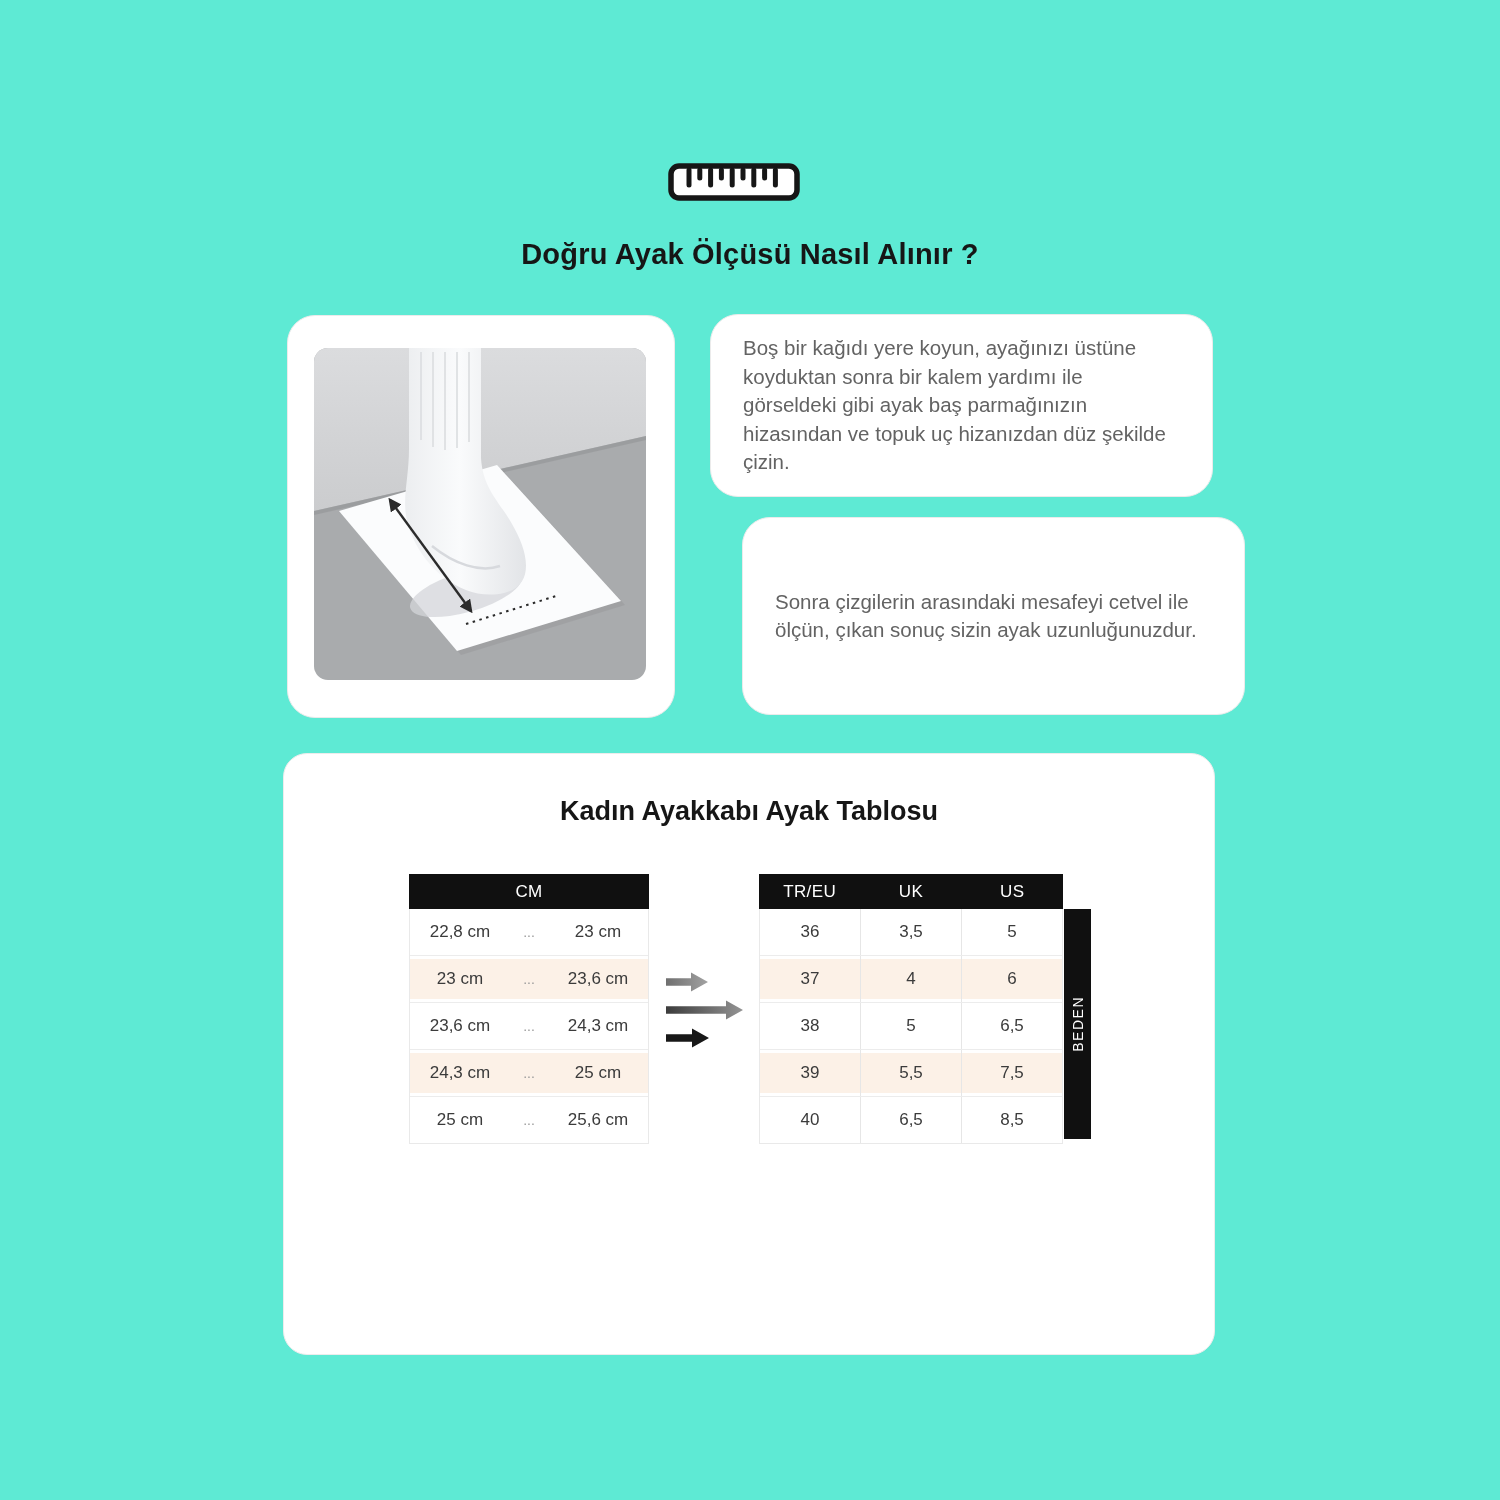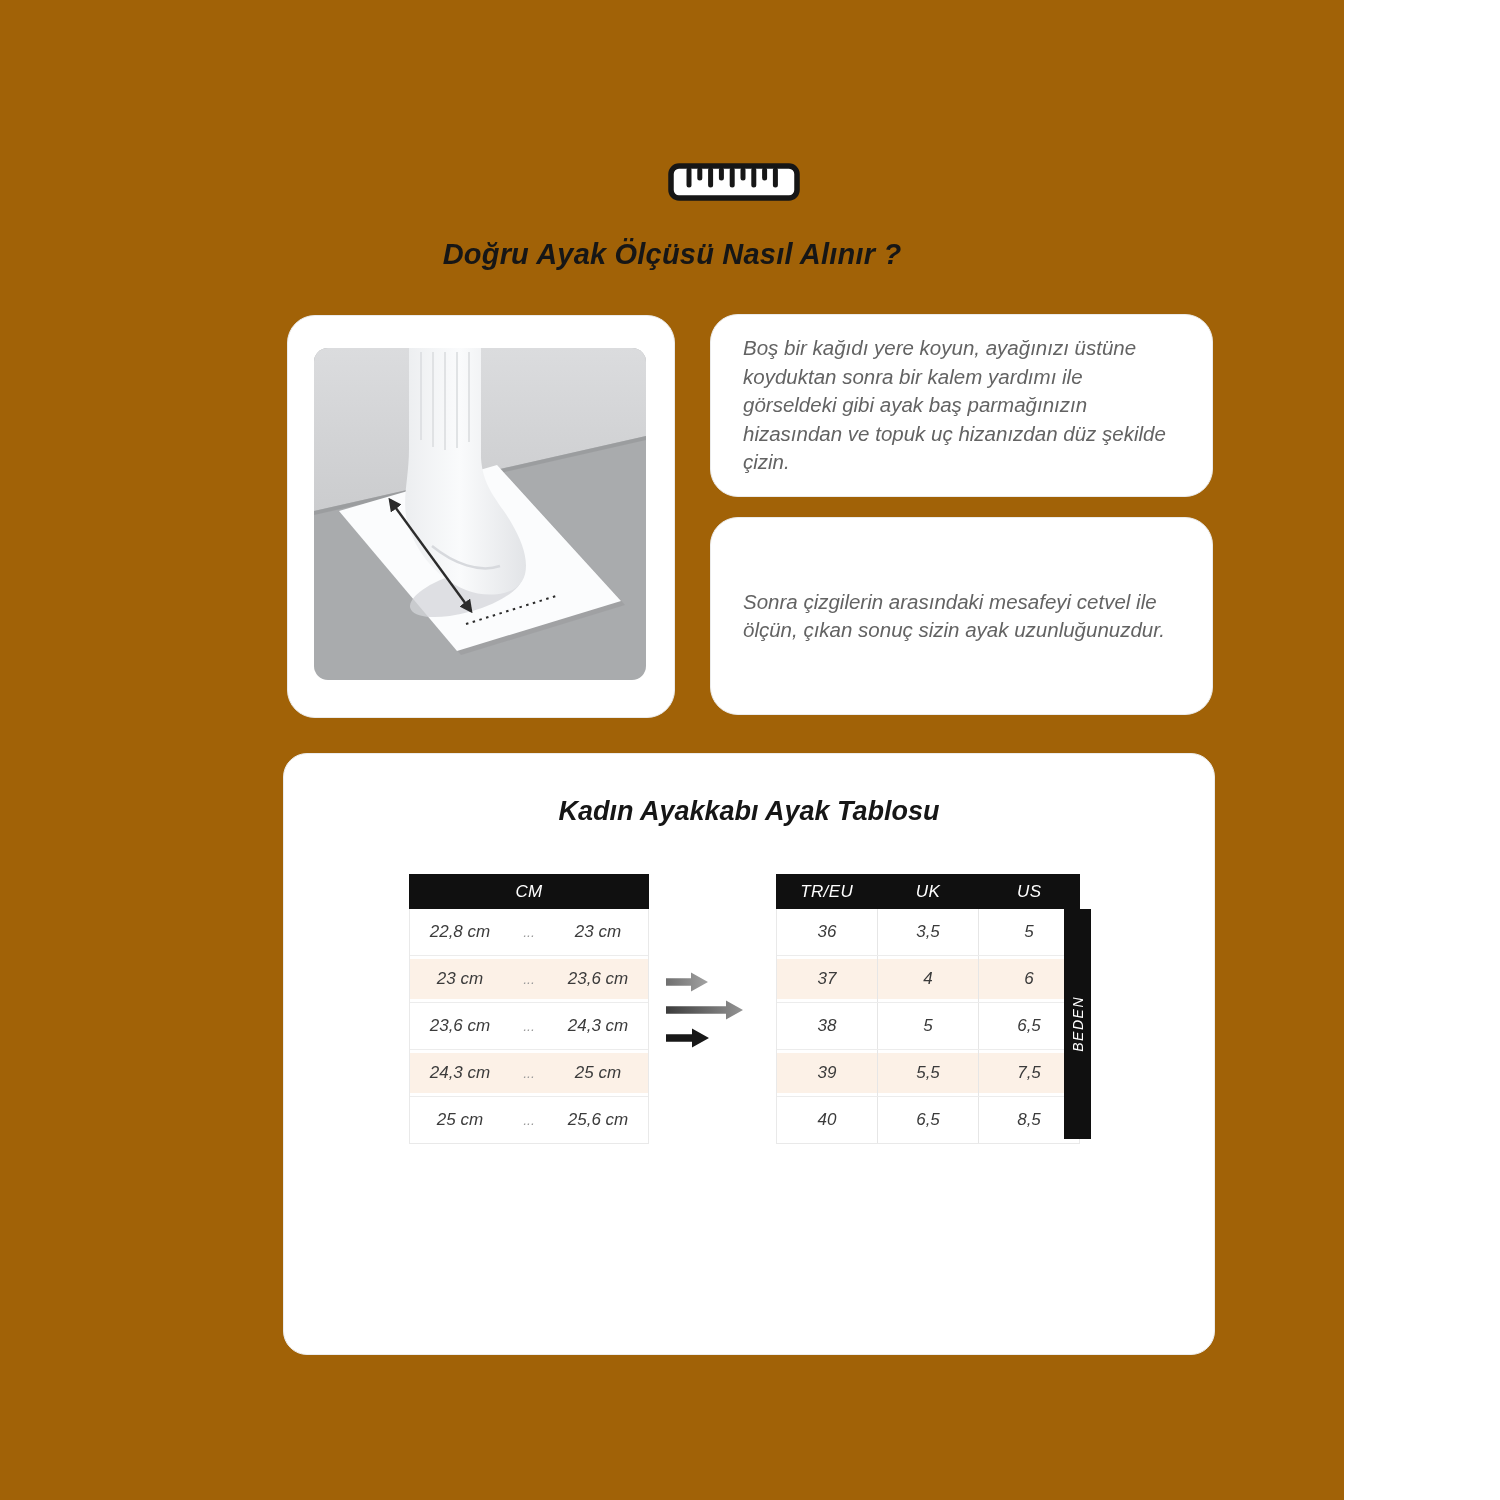--- a/index.html
+++ b/index.html
@@ -1,18 +1,18 @@
 <!DOCTYPE html>
 <html><head>
 <meta charset="utf-8">
 <style>
   html,body{margin:0;padding:0;background:#ffffff;}
   .canvas{
-    position:relative;width:1344px;height:1500px;background:#a16207;
-    font-family:"Liberation Sans",sans-serif;overflow:hidden;font-style:italic;
+    position:relative;width:1500px;height:1500px;background:#5eead4;
+    font-family:"Liberation Sans",sans-serif;overflow:hidden;
   }
   
   .ruler-wrap{position:absolute;left:667px;top:161px;width:134px;height:42px;}
   .main-title{
     position:absolute;left:0;right:0;top:238px;text-align:center;
     font-size:29px;font-weight:700;color:#161616;letter-spacing:.2px;
   }
   .photo-card{
     position:absolute;left:287px;top:315px;width:388px;height:403px;
     border:1.5px solid #ebebeb;border-radius:28px;box-sizing:border-box;background:#fff;
@@ -20,34 +20,34 @@
   .photo{
     position:absolute;left:26px;top:32px;width:332px;height:332px;
     border-radius:14px;overflow:hidden;
   }
   .text-card{
     position:absolute;left:710px;width:503px;box-sizing:border-box;
     border:1.5px solid #ebebeb;border-radius:28px;background:#fff;
     display:flex;align-items:center;padding:12px 32px;
   }
   .text-card.first{top:314px;height:183px;}
-  .text-card.second{top:517px;height:198px;}
+  .text-card.second{top:517px;height:198px;margin-left:32px;}
   .text-card p{margin:0;font-size:20.5px;line-height:28.5px;color:#636363;}
   
   .size-card{
     position:absolute;left:283px;top:753px;width:932px;height:602px;
     border:1.5px solid #ececec;border-radius:24px;box-sizing:border-box;background:#fff;
   }
   .size-title{
     position:absolute;left:0;right:0;top:42px;text-align:center;
     font-size:27px;font-weight:700;color:#161616;
   }
   .tbl{position:absolute;top:120px;}
   .tbl.cm{left:125px;width:240px;}
-  .tbl.sizes{left:492px;width:304px;}
+  .tbl.sizes{left:475px;width:304px;}
   .tbl-head{
     height:35px;background:#101010;color:#ffffff;display:flex;
     align-items:center;justify-content:center;font-size:17px;letter-spacing:.4px;
   }
   .tbl-head .hc{flex:1;text-align:center;}
   .tbl-body{border:1px solid #e9e9e9;border-top:none;background:#fff;}
   .row{height:46px;display:flex;align-items:center;font-size:17px;color:#3b3b3b;}
   .row:not(:last-child){border-bottom:1px solid #ececec;}
   .row.alt{background:#fcf1e7;box-shadow:inset 0 3px 0 #ffffff,inset 0 -3px 0 #ffffff;}
   .cm .row .c{width:42%;text-align:center;}

